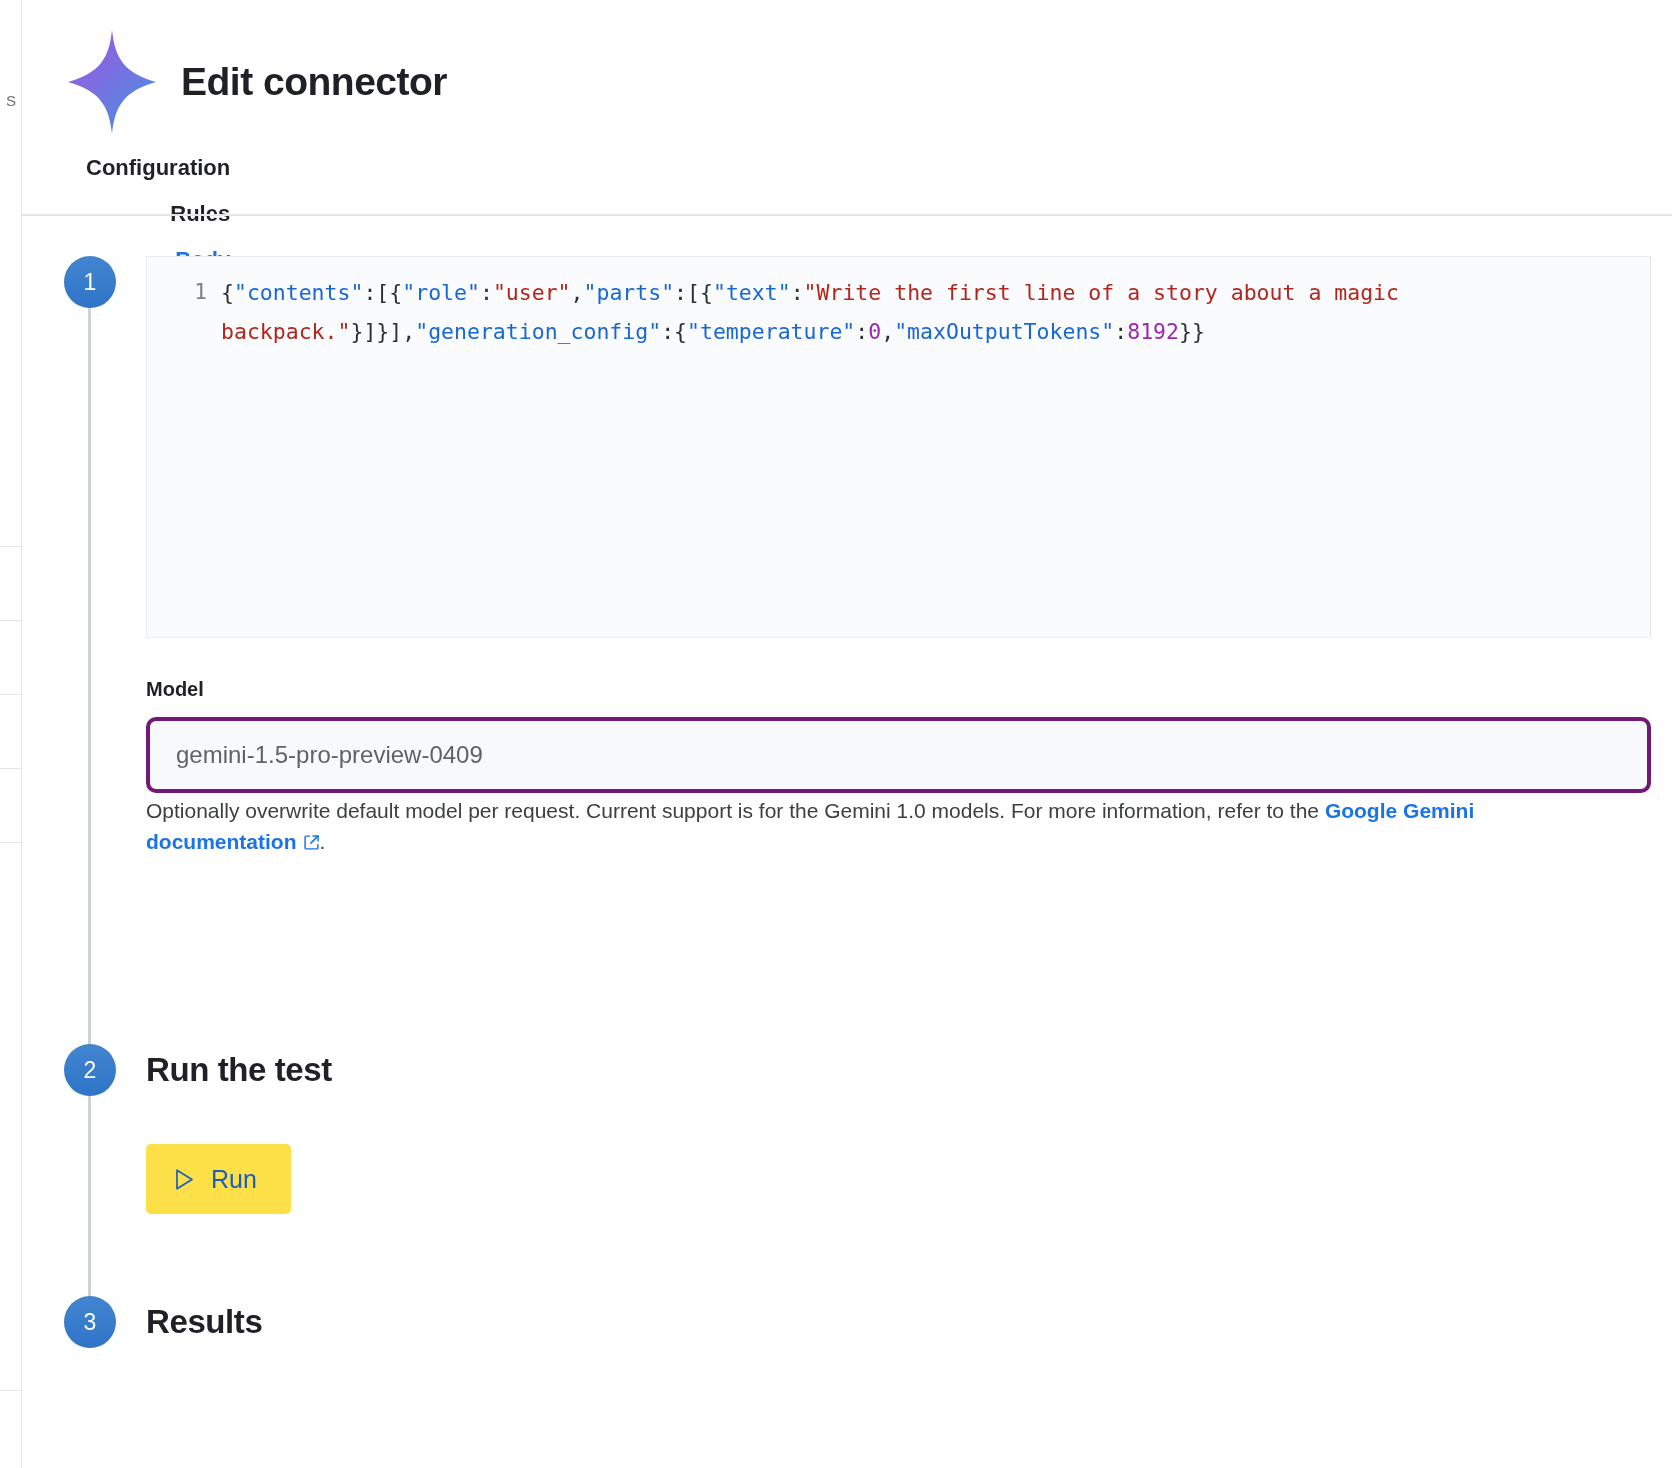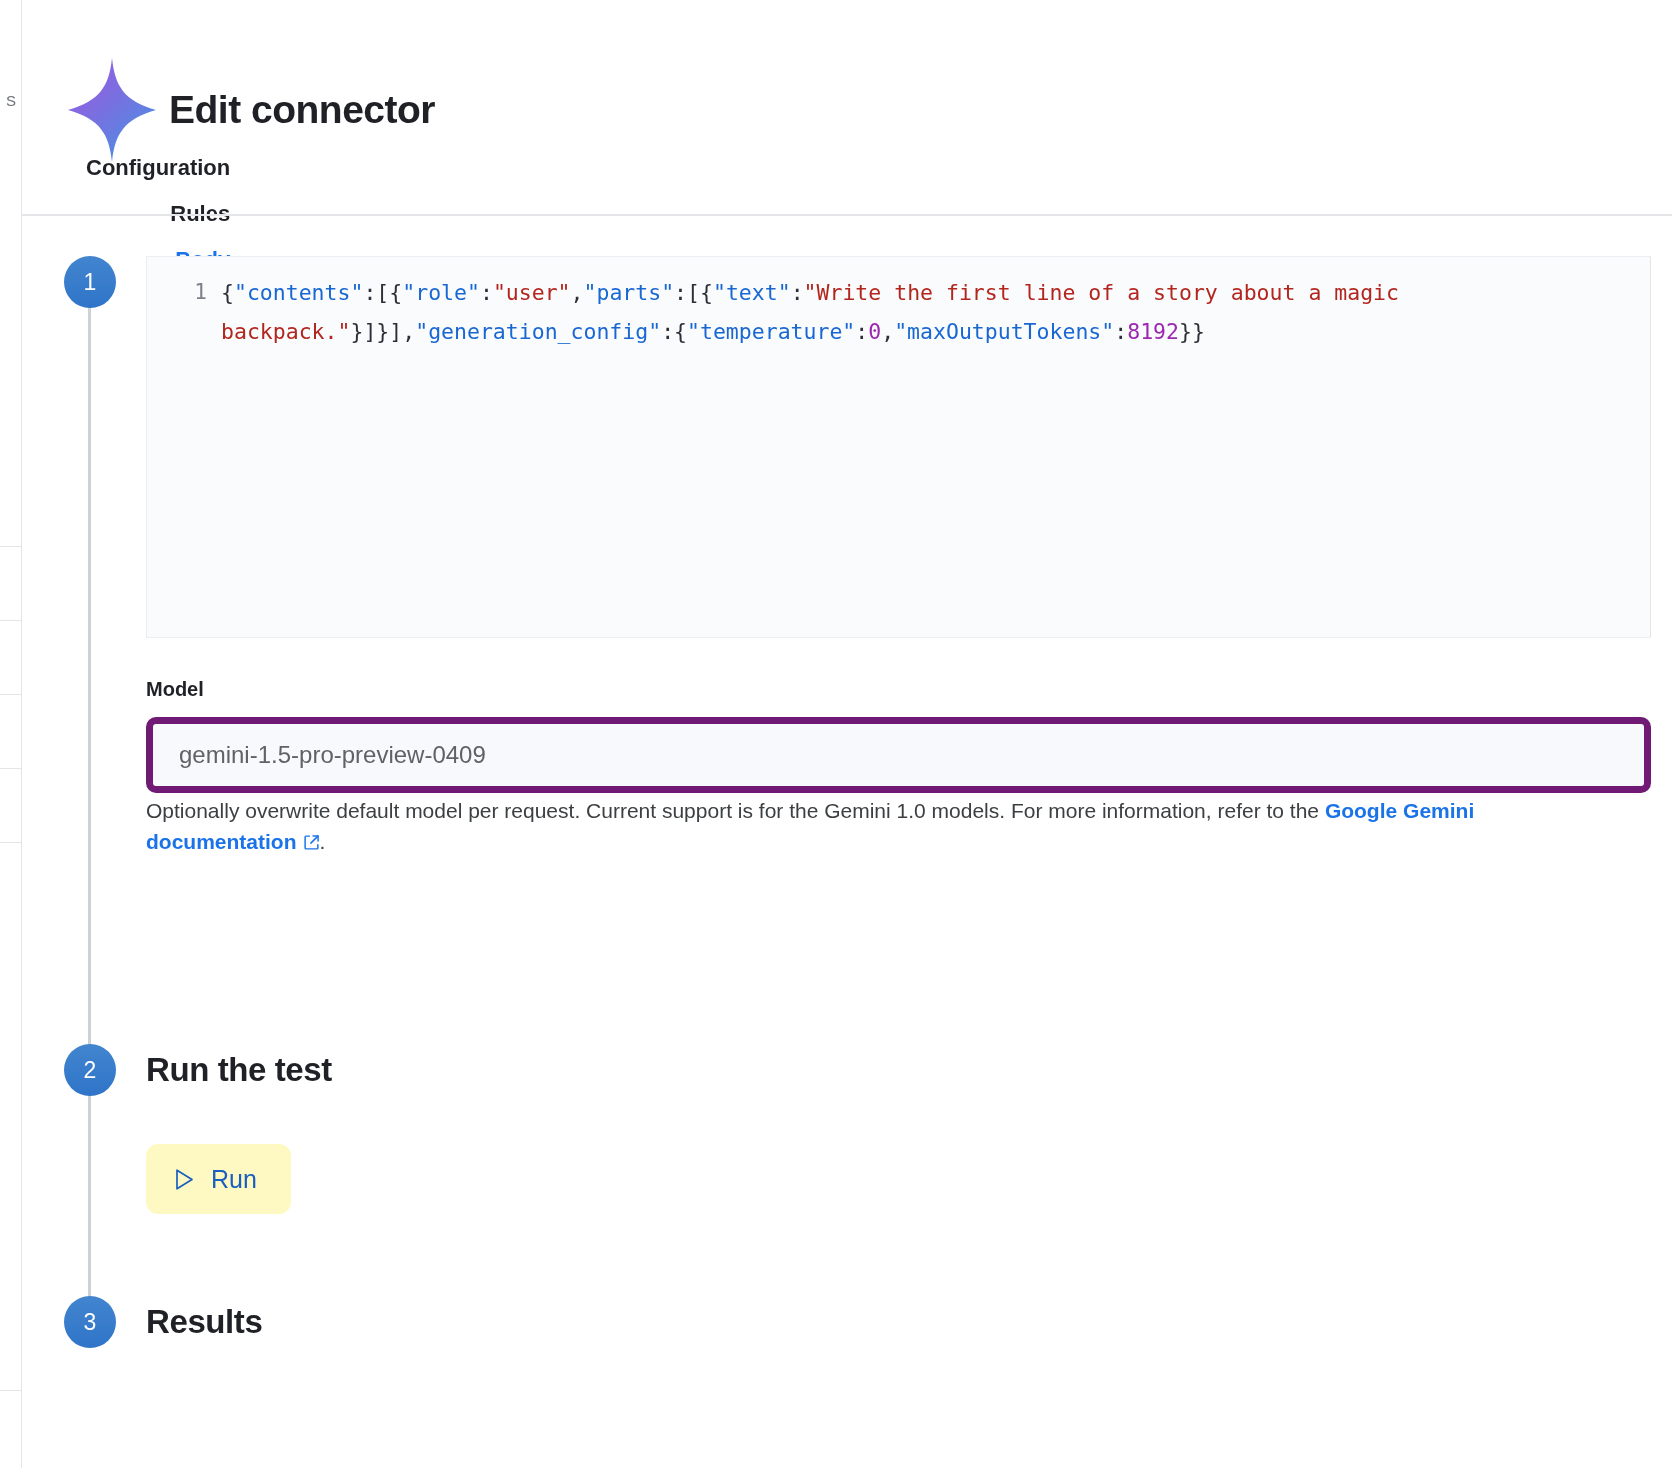--- a/index.html
+++ b/index.html
@@ -48,24 +48,24 @@
   
   .panel-header {
     position: absolute;
     left: 0; top: 0;
     width: 1650px;
     height: 218px;
     background: #ffffff;
   }
   .brand-row {
     position: absolute;
-    left: 44px; top: 56px;
+    left: 44px; top: 28px;
     display: flex;
     align-items: center;
-    gap: 11px;
+    gap: 23px;
   }
   .spark-icon { width: 92px; height: 108px; display: block; }
   .panel-title {
     font-size: 39px;
     font-weight: 700;
     letter-spacing: -0.5px;
     color: #1f2126;
     white-space: nowrap;
   }
 
@@ -200,21 +200,21 @@
     position: absolute;
     right: 0; top: 0;
     width: 1px; height: 382px;
     background: #e3e5e8;
   }
 
   
   .text-input {
     width: 1505px;
     height: 76px;
-    border: 7px solid #701a75;
+    border: 4px solid #701a75;
     border-radius: 10px;
     background: #f8f9fc;
     display: flex;
     align-items: center;
     padding: 0 26px;
     font-size: 24px;
     color: #5f6368;
     font-family: "Liberation Sans", sans-serif;
   }
   .text-input input {
@@ -249,23 +249,23 @@
   }
 
   
   .run-wrap { margin-top: 48px; }
   .run-button {
     display: inline-flex;
     align-items: center;
     gap: 16px;
     height: 70px;
     padding: 0 34px 0 28px;
-    background: #fef9c3;
+    background: #fde047;
     border: none;
-    border-radius: 12px;
+    border-radius: 5px;
     color: #1a5fbf;
     font-size: 25px;
     font-weight: 400;
     font-family: "Liberation Sans", sans-serif;
     cursor: pointer;
   }
   .play-icon { width: 21px; height: 23px; display: block; }
 </style>
 </head>
 <body>

